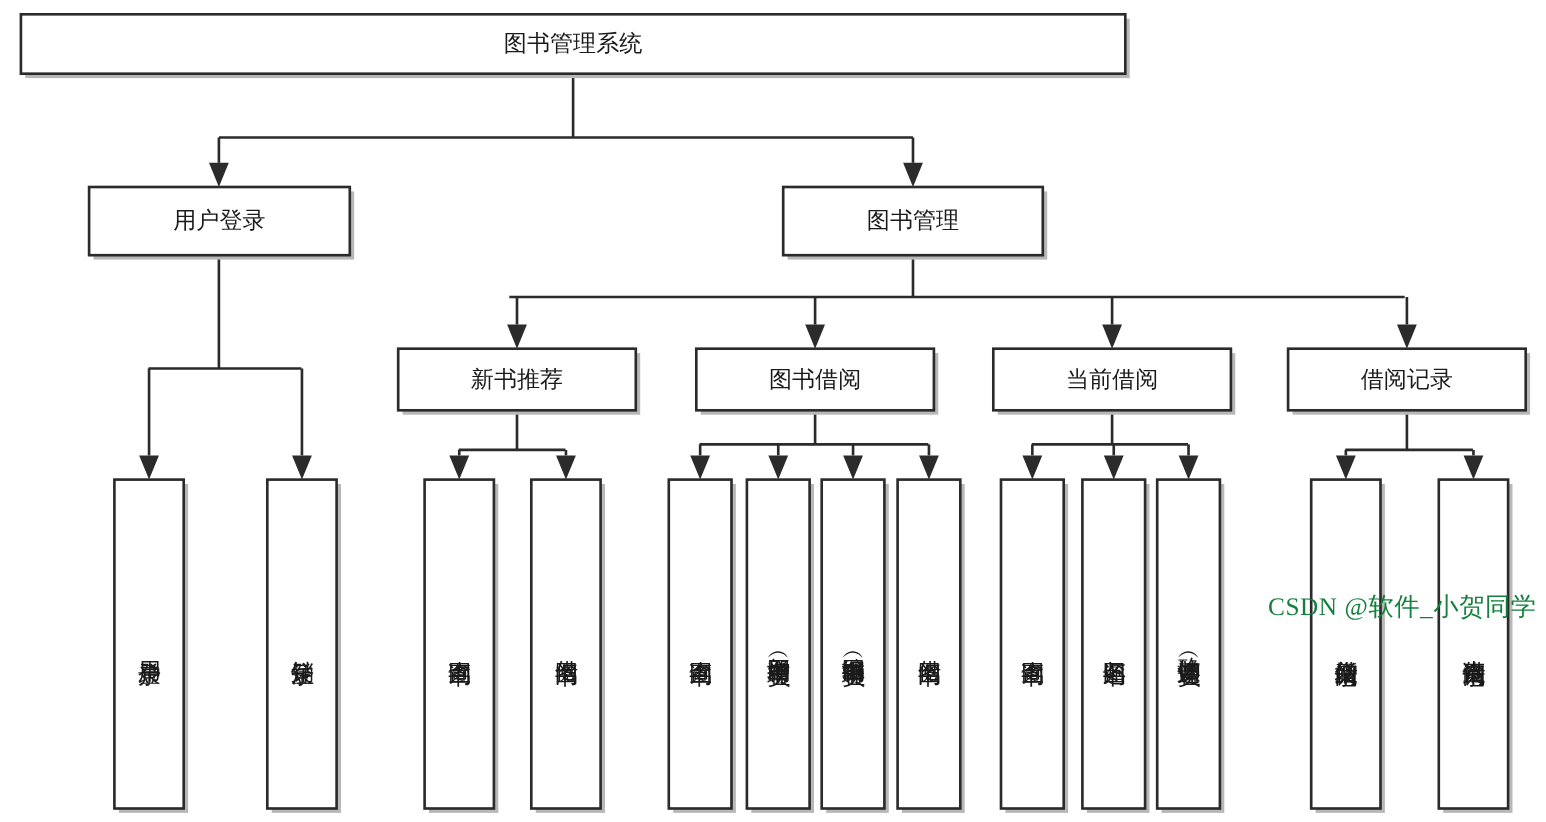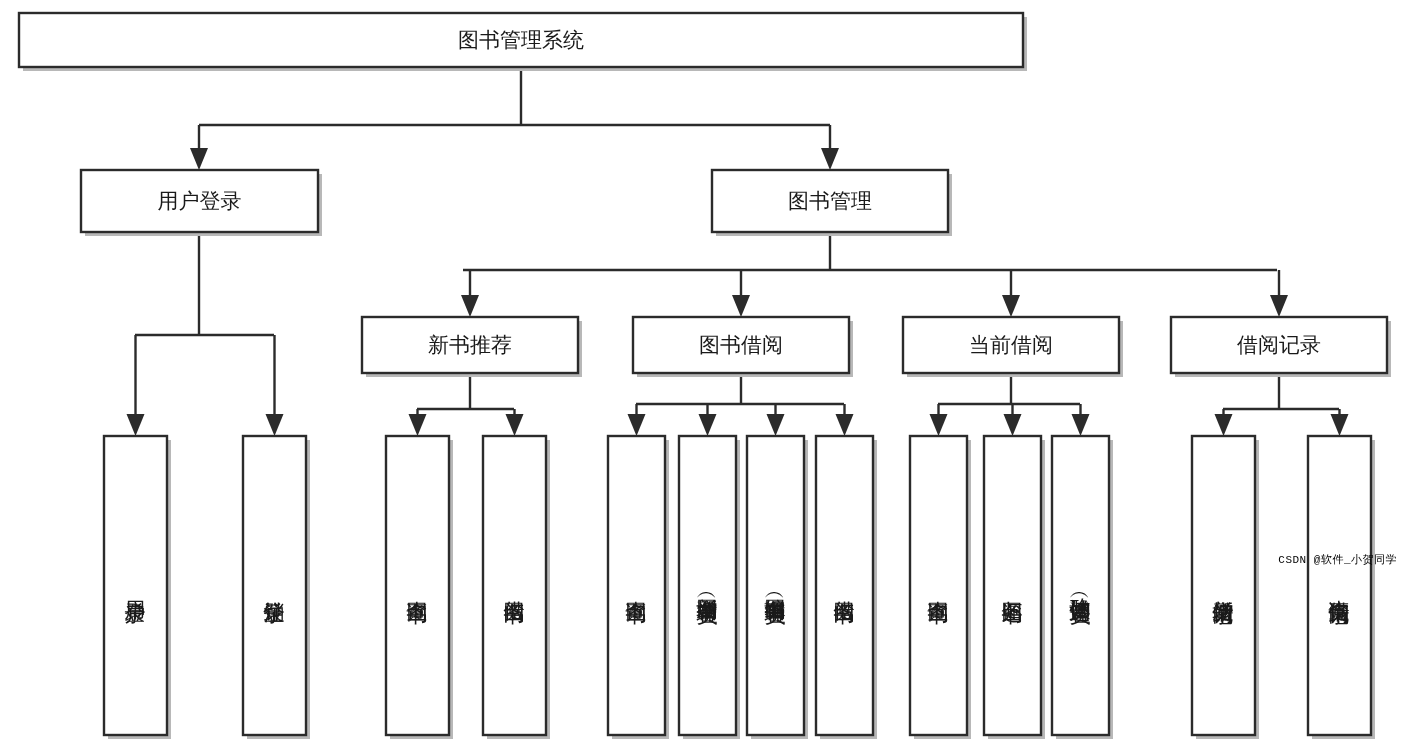--- a/index.html
+++ b/index.html
@@ -66,23 +66,23 @@
     align-items: center;
     justify-content: center;
     text-align: center;
     white-space: nowrap;
     pointer-events: none;
   }
   .watermark {
     position: absolute;
     right: 8px;
     bottom: 6px;
-    font-family: Liberation Mono, monospace;
-    font-size: 11px;
-    color: #000000;
+    font-family: Liberation Serif, serif;
+    font-size: 23px;
+    color: #15803d;
     letter-spacing: 0.5px;
     user-select: none;
   }
 </style>
 </head>
 <body>
 
 <div id="diagram-root">
 
   <svg id="tree-svg" viewBox="0 0 1405 747">

